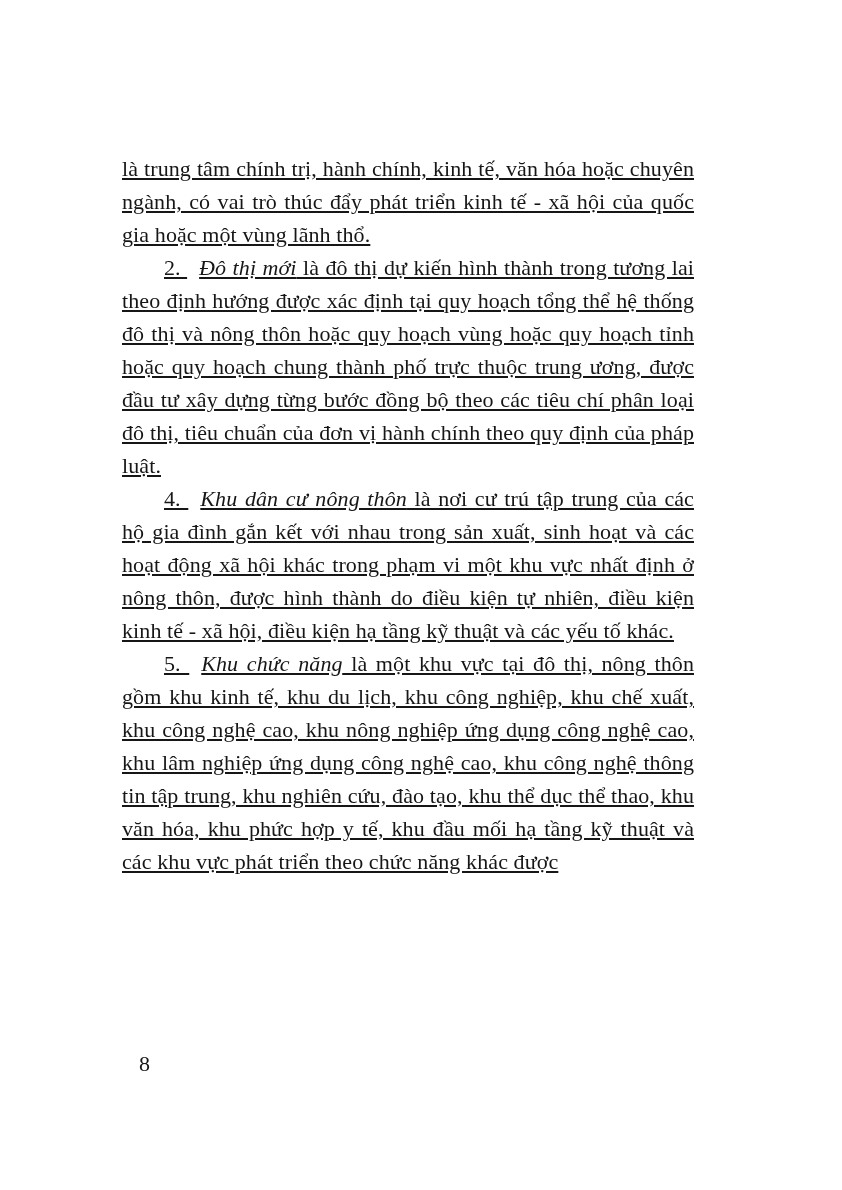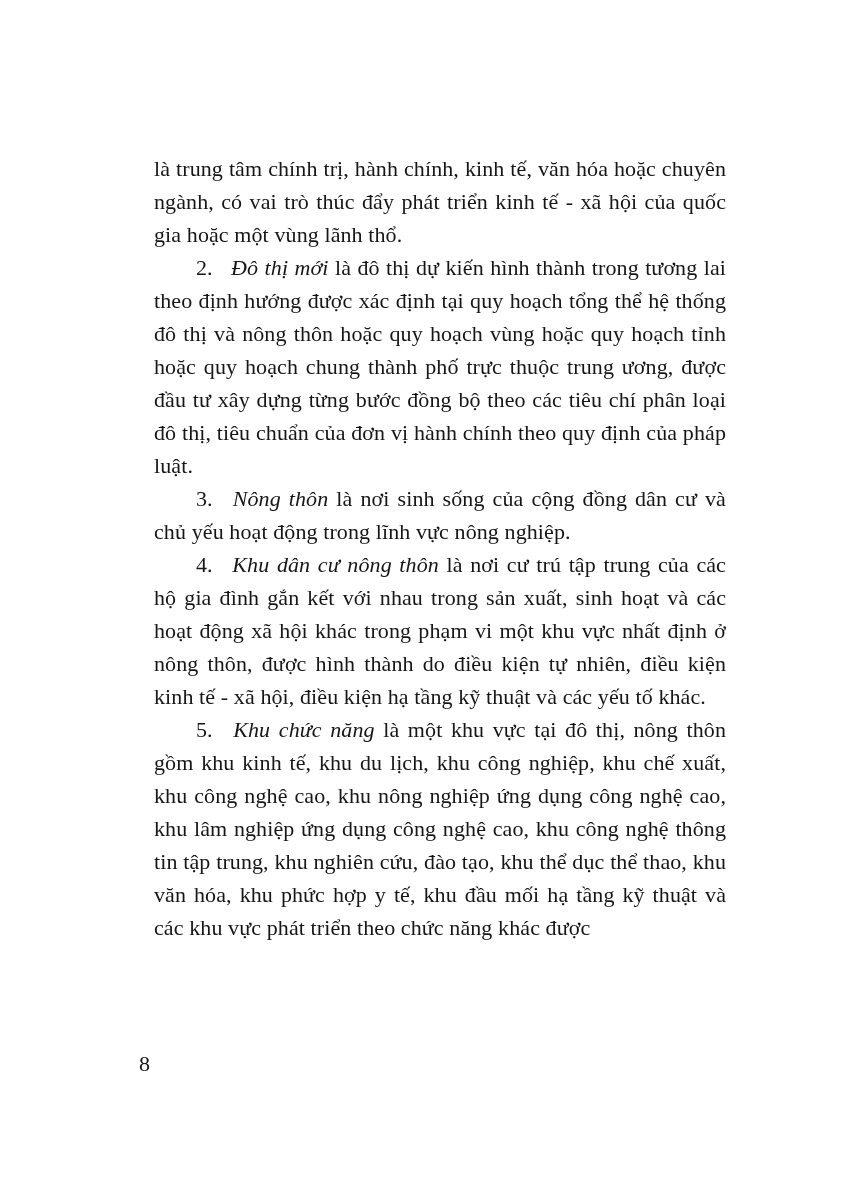--- a/index.html
+++ b/index.html
@@ -15,27 +15,28 @@
     color: #161616;
     overflow: hidden;
   }
   .page {
     position: absolute;
     inset: 0;
     background: #ffffff;
   }
   .text-block {
     position: absolute;
-    left: 154px;
+    left: 122px;
     top: 152px;
     width: 572px;
     font-size: 22px;
     line-height: 33px;
     text-align: justify;
     letter-spacing: 0.1px;
+    text-decoration: underline;
   }
   .para {
     margin: 0;
     padding: 0;
   }
   .para.indent {
     text-indent: 42px;
   }
   .seg-italic {
     font-style: italic;
@@ -49,18 +50,17 @@
     line-height: 33px;
   }
 </style>
 </head>
 <body style="background: rgb(255, 255, 255); color: rgb(22, 22, 22);">
 
 <div class="page">
   <div class="text-block">
       <p class="para"><span class="seg-normal">là trung tâm chính trị, hành chính, kinh tế, văn hóa hoặc chuyên ngành, có vai trò thúc đẩy phát triển kinh tế - xã hội của quốc gia hoặc một vùng lãnh thổ.</span></p>
       <p class="para indent"><span class="seg-normal">2. </span><span class="seg-italic">Đô thị mới</span><span class="seg-normal"> là đô thị dự kiến hình thành trong tương lai theo định hướng được xác định tại quy hoạch tổng thể hệ thống đô thị và nông thôn hoặc quy hoạch vùng hoặc quy hoạch tỉnh hoặc quy hoạch chung thành phố trực thuộc trung ương, được đầu tư xây dựng từng bước đồng bộ theo các tiêu chí phân loại đô thị, tiêu chuẩn của đơn vị hành chính theo quy định của pháp luật.</span></p>
-      <p class="para indent"><span class="seg-normal">3. </span><span class="seg-italic">Nông thôn</span><span class="seg-normal"> là nơi sinh sống của cộng đồng dân cư và chủ yếu hoạt động trong lĩnh vực nông nghiệp.</span></p>
       <p class="para indent"><span class="seg-normal">4. </span><span class="seg-italic">Khu dân cư nông thôn</span><span class="seg-normal"> là nơi cư trú tập trung của các hộ gia đình gắn kết với nhau trong sản xuất, sinh hoạt và các hoạt động xã hội khác trong phạm vi một khu vực nhất định ở nông thôn, được hình thành do điều kiện tự nhiên, điều kiện kinh tế - xã hội, điều kiện hạ tầng kỹ thuật và các yếu tố khác.</span></p>
       <p class="para indent"><span class="seg-normal">5. </span><span class="seg-italic">Khu chức năng</span><span class="seg-normal"> là một khu vực tại đô thị, nông thôn gồm khu kinh tế, khu du lịch, khu công nghiệp, khu chế xuất, khu công nghệ cao, khu nông nghiệp ứng dụng công nghệ cao, khu lâm nghiệp ứng dụng công nghệ cao, khu công nghệ thông tin tập trung, khu nghiên cứu, đào tạo, khu thể dục thể thao, khu văn hóa, khu phức hợp y tế, khu đầu mối hạ tầng kỹ thuật và các khu vực phát triển theo chức năng khác được</span></p>
     </div>
   <div class="page-number">8</div>
 </div>
 
 </body></html>

